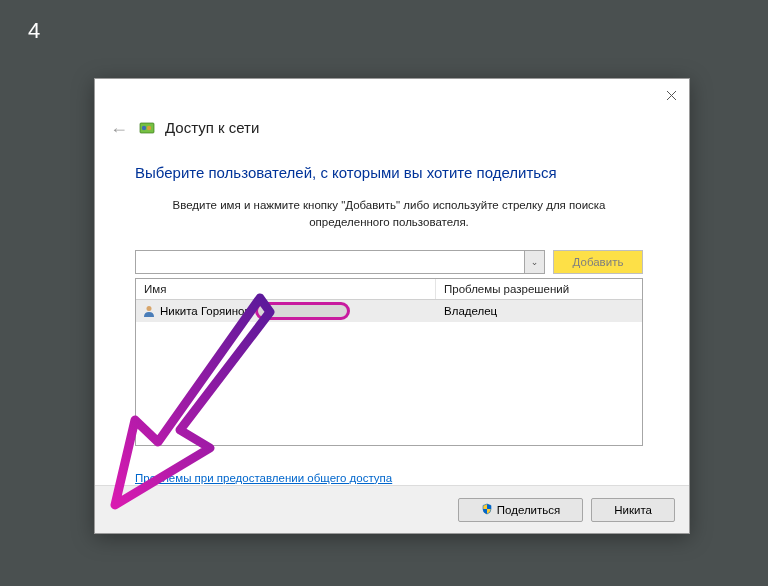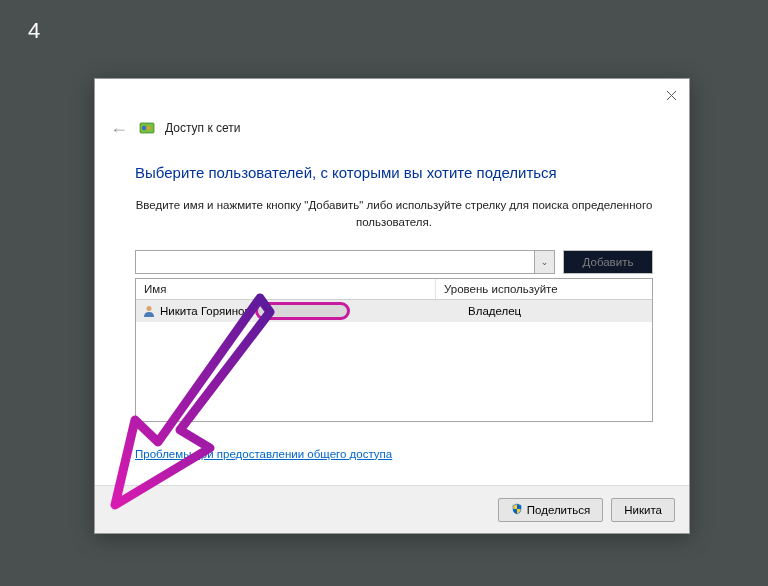--- a/index.html
+++ b/index.html
@@ -58,25 +58,25 @@
       font-size: 18px;
       width: 20px;
       text-align: center;
     }
     .header-icon {
       width: 16px;
       height: 16px;
       display: inline-block;
     }
     .header-title {
-      font-size: 12px;
+      font-size: 15px;
       color: #222;
     }
     .content {
-      padding: 20px 36px 14px 40px;
+      padding: 20px 46px 14px 40px;
     }
     .heading {
       color: #003399;
       font-size: 15px;
       margin-bottom: 16px;
       font-weight: 400;
     }
     .instructions {
       color: #222;
       font-size: 11.5px;
@@ -108,30 +108,30 @@
       background: #e9e9e9;
       display: flex;
       align-items: center;
       justify-content: center;
       font-size: 9px;
       color: #555;
     }
     .add-btn {
       width: 90px;
       height: 24px;
-      background: #0f172a;
+      background: #fde047;
       border: 1px solid #bfbfbf;
       color: #7f7f7f;
       font-size: 11.5px;
       cursor: default;
     }
     .table {
       border: 1px solid #a6a6a6;
       margin-top: 4px;
-      height: 144px;
+      height: 168px;
     }
     .table-header {
       display: flex;
       border-bottom: 1px solid #d0d0d0;
       background: #fff;
     }
     .th {
       padding: 4px 8px;
       font-size: 11.5px;
       color: #222;
@@ -150,21 +150,20 @@
       padding: 2px 6px;
       font-size: 11.5px;
       display: flex;
       align-items: center;
       gap: 4px;
     }
     .td-perm {
       flex: 1;
       padding: 2px 8px;
       font-size: 11.5px;
-      margin-left: 24px;
     }
     .user-icon {
       width: 14px;
       height: 14px;
       display: inline-block;
     }
     .redact {
       display: inline-block;
       width: 95px;
       height: 18px;
@@ -190,21 +189,21 @@
       background: #f0f0f0;
       border-top: 1px solid #dcdcdc;
       display: flex;
       align-items: center;
       justify-content: flex-end;
       padding: 0 14px;
       gap: 8px;
     }
     .footer-btn {
       height: 24px;
-      padding: 0 12px;
+      padding: 0 22px;
       background: #e6e6e6;
       border: 1px solid #a6a6a6;
       font-size: 11.5px;
       display: inline-flex;
       align-items: center;
       gap: 4px;
       cursor: pointer;
       border-radius: 2px;
     }
     .shield-icon {
@@ -253,21 +252,21 @@
       <div class="combo">
         <input class="combo-input" type="text" style="">
         <div class="combo-arrow">⌄</div>
       </div>
       <button class="add-btn" disabled="">Добавить</button>
     </div>
 
     <div class="table">
       <div class="table-header">
         <div class="th th-name">Имя</div>
-        <div class="th th-perm">Уровень используйте</div>
+        <div class="th th-perm">Проблемы разрешений</div>
       </div>
       <div class="table-row">
         <div class="td-name">
           <span class="user-icon">
             <svg width="14" height="14" viewBox="0 0 14 14">
               <circle cx="7" cy="4.5" r="2.5" fill="#d8a56a"></circle>
               <path d="M2 13 Q2 8 7 8 Q12 8 12 13 Z" fill="#4a7db8"></path>
             </svg>
           </span>
           <span>Никита Горяинов</span>

